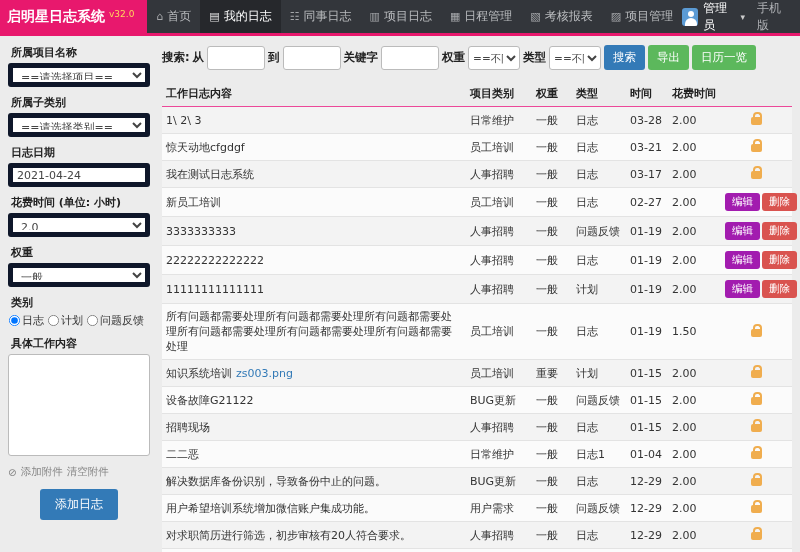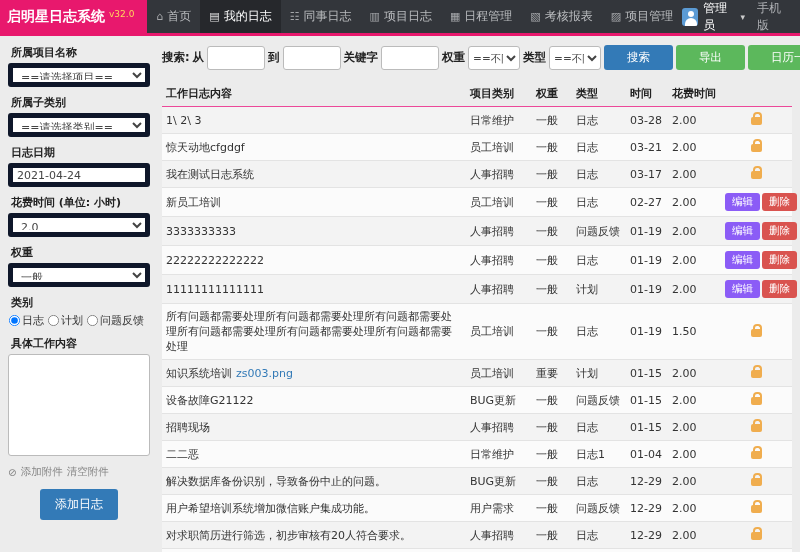--- a/index.html
+++ b/index.html
@@ -50,38 +50,38 @@
   .btn-submit { display:block; margin:10px auto 0; background:#337ab7; color:#fff; border:none;
                 border-radius:3px; padding:7px 15px; font-size:12px; cursor:pointer; font-family:inherit; }
   
   .main { flex:1; min-width:0; }
   .search-bar { display:flex; align-items:center; gap:3px; font-size:11.5px; white-space:nowrap; }
   .search-bar .lbl { font-weight:bold; color:#222; }
   .search-bar input[type=text] { width:58px; height:24px; border:1px solid #bbb; border-radius:3px;
                                  padding:2px 4px; font-size:11px; background:#fff; font-family:inherit; }
   .search-bar select { width:52px; height:24px; border:1px solid #bbb; border-radius:3px;
                        font-size:10.5px; background:#fff; color:#444; font-family:inherit; }
-  .btn { border:none; border-radius:3px; color:#fff; font-size:11.5px; padding:5px 23px;
+  .btn { border:none; border-radius:3px; color:#fff; font-size:11.5px; padding:5px 9px;
          cursor:pointer; font-family:inherit; white-space:nowrap; }
   .btn-blue  { background:#337ab7; }
   .btn-green { background:#5cb85c; }
   
   table.logs { width:100%; border-collapse:collapse; margin-top:11px; table-layout:fixed; }
   table.logs th { font-size:11px; font-weight:bold; color:#222; text-align:left;
                   padding:5px 4px; border-bottom:1px solid #ec4899; }
   table.logs td { font-size:11px; color:#333; padding:5px 4px; border-bottom:1px solid #e3e3e3;
                   vertical-align:middle; word-break:break-all; }
   table.logs tbody tr:nth-child(odd)  { background:#f3f3f3; }
   table.logs tbody tr:nth-child(even) { background:#fbfbfb; }
   td.c-date, td.c-cost { color:#449d44; }
   td.c-act { text-align:center; white-space:nowrap; }
   .att-link { color:#337ab7; text-decoration:none; margin-left:4px; cursor:pointer; }
   .btn-xs { border:none; border-radius:3px; color:#fff; font-size:10.5px; padding:2px 7px;
             margin:0 1px; cursor:pointer; font-family:inherit; }
-  .btn-xs.green { background:#8b5cf6; }
+  .btn-xs.green { background:#a21caf; }
   .btn-xs.red   { background:#d9534f; }
   .lock { display:inline-block; position:relative; width:11px; height:8px; background:#f0ad4e;
           border-radius:2px; margin-top:5px; }
   .lock:before { content:""; position:absolute; top:-5px; left:2px; width:5px; height:6px;
                  border:2px solid #f0ad4e; border-bottom:none; border-radius:4px 4px 0 0; }
 </style>
 </head>
 <body>
 
 <div class="navbar">

